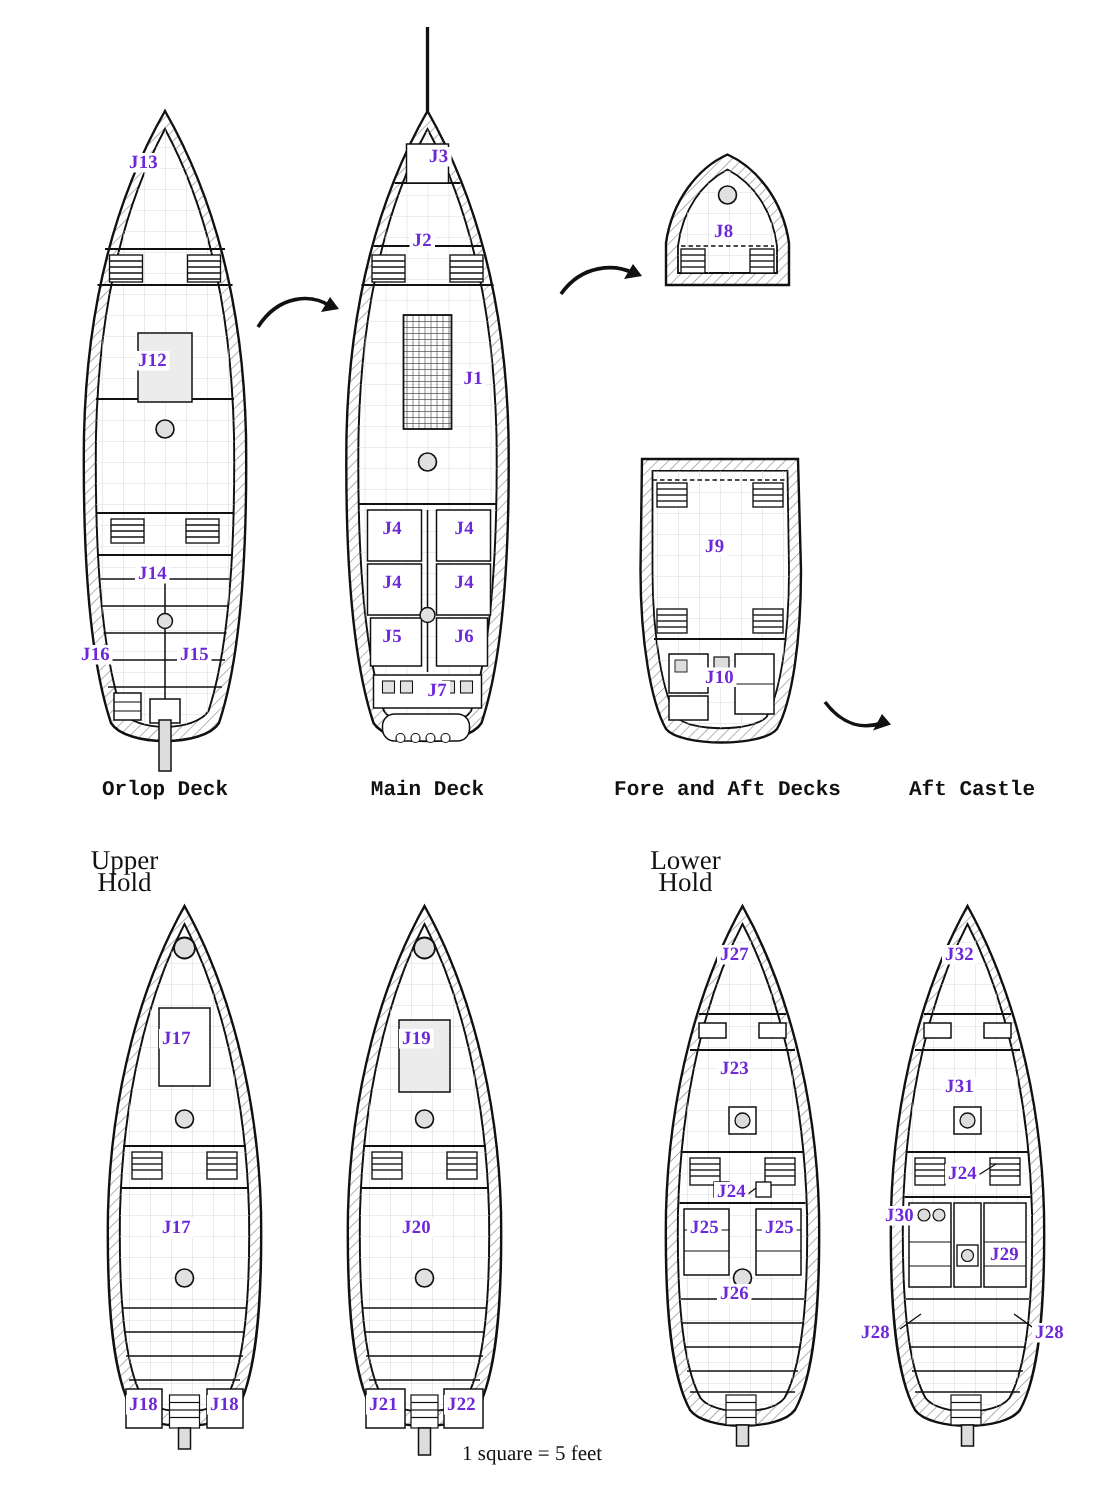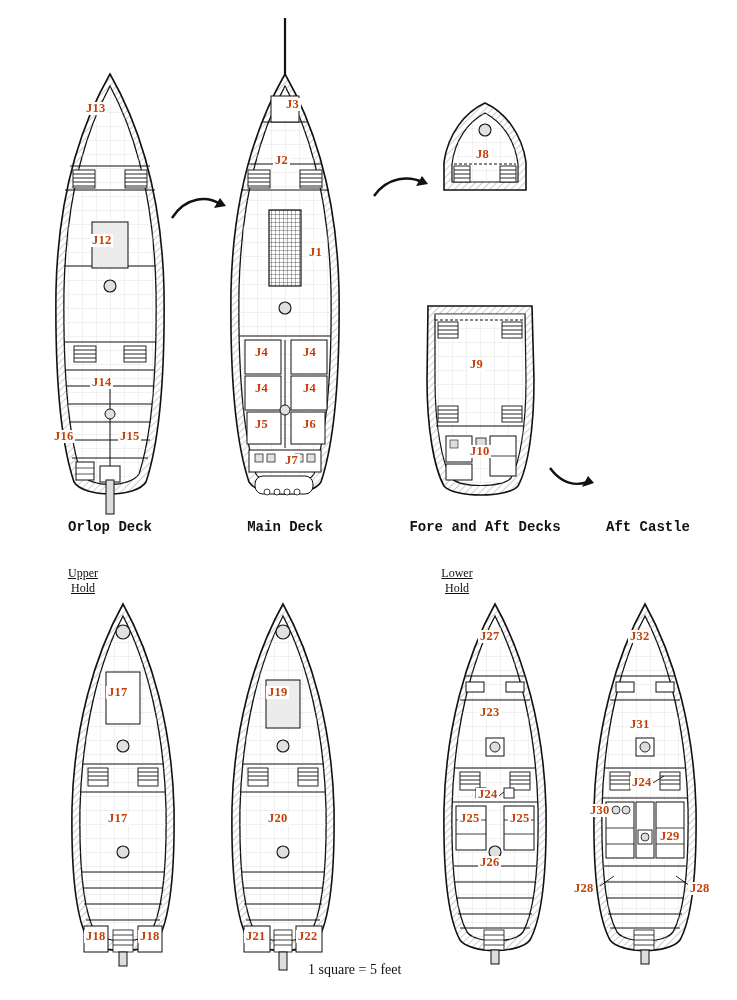--- a/index.html
+++ b/index.html
@@ -12,43 +12,42 @@
     overflow:hidden;
   }
   .stage{position:absolute;left:0;top:0;width:737px;height:1000px;}
   .hull-wrap{position:absolute;}
   svg{display:block;overflow:visible;}
   .room-label{
     position:absolute;
     font-family:"Liberation Serif", serif;
     font-size:12.5px;
     font-weight:bold;
-    color:#c2410c;
+    color:#6d28d9;
     background:#ffffff;
     padding:0 2px;
     line-height:13px;
     white-space:nowrap;
     letter-spacing:.2px;
   }
   .caption{
     position:absolute;
     font-family:Liberation Mono, monospace;
     font-size:14px;
     font-weight:bold;
     text-align:center;
     white-space:nowrap;
   }
   .sub-caption{
     position:absolute;
     font-family:"Liberation Serif", serif;
-    font-size:12px;
+    font-size:18px;
     text-align:center;
     line-height:15px;
     white-space:nowrap;
-    text-decoration:underline;
   }
   .sub-caption .ital{font-style:italic;font-weight:normal;}
   .scale-note{
     position:absolute;
     font-family:"Liberation Serif", serif;
     font-size:14px;
     white-space:nowrap;
   }
   .arrow{position:absolute;}
 </style>

